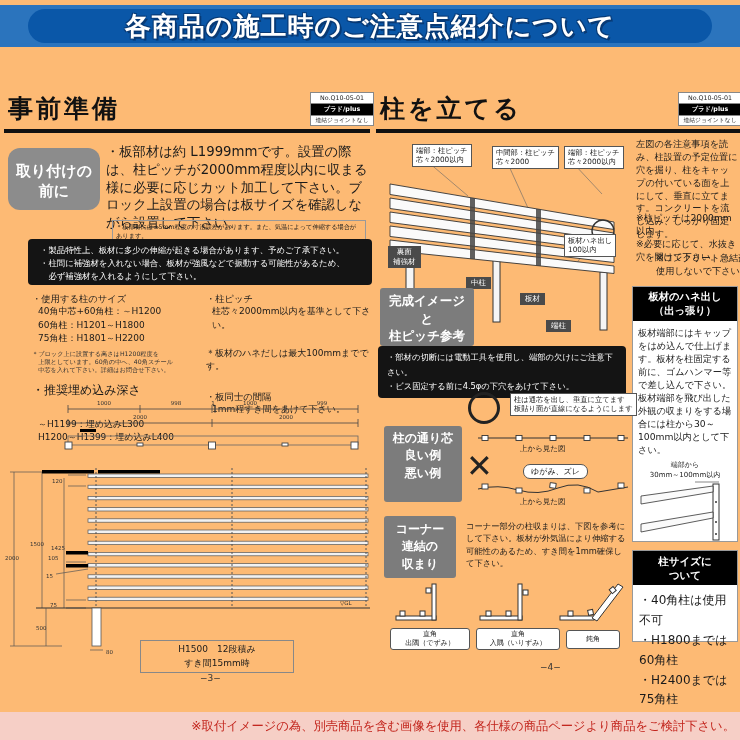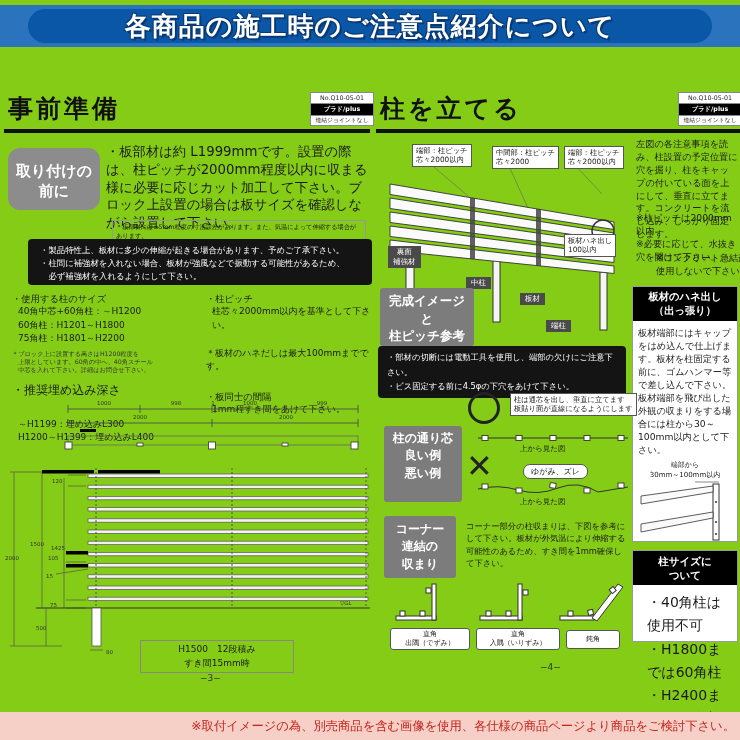--- a/index.html
+++ b/index.html
@@ -1,16 +1,16 @@
 <!DOCTYPE html>
 <html><head>
 <meta charset="utf-8">
 <style>
   html,body{margin:0;padding:0;background:#fff;}
-  .page{position:relative;width:740px;height:740px;background:#84cc16;overflow:hidden;
+  .page{position:relative;width:740px;height:740px;background:#fdba74;overflow:hidden;
         font-family:"DejaVu Sans",sans-serif;color:#1a1a1a;}
   .abs{position:absolute;}
   
   .hband{left:0;top:5px;width:740px;height:42px;background:#2b74bd;}
   .hpill{left:28px;top:9px;width:684px;height:34px;background:#0a57a8;border-radius:18px;
          display:flex;align-items:center;justify-content:center;}
   .htitle{color:#fff;font-weight:bold;font-size:26px;letter-spacing:1px;
           text-shadow:-1px -1px 0 #083a75,1px -1px 0 #083a75,-1px 1px 0 #083a75,2px 2px 0 #083a75;}
   
   .sect-h{font-size:25px;font-weight:bold;letter-spacing:3px;color:#111;}
@@ -59,21 +59,21 @@
   </div>
   <div class="abs" style="left:106px;top:143px;width:266px;font-size:13.3px;line-height:1.34;">・板部材は約 L1999mmです。設置の際は、柱ピッチが2000mm程度以内に収まる様に必要に応じカット加工して下さい。ブロック上設置の場合は板サイズを確認しながら設置して下さい。</div>
   <div class="abs" style="left:112px;top:220px;width:254px;border:1px solid #999;font-size:6.2px;padding:2px 3px;box-sizing:border-box;">＊板部材には±5mm程度の寸法誤差があります。また、気温によって伸縮する場合があります。</div>
 
   <div class="abs blackbox" style="left:28px;top:239px;width:344px;height:46px;font-size:8.4px;line-height:1.55;padding:5px 12px;box-sizing:border-box;">
     <div>・製品特性上、板材に多少の伸縮が起きる場合があります、予めご了承下さい。</div>
     <div>・柱間に補強材を入れない場合、板材が強風などで振動する可能性があるため、</div>
     <div>　必ず補強材を入れるようにして下さい。</div>
   </div>
 
-  <div class="abs smalltext" style="left:12px;top:292px;width:172px;">
+  <div class="abs smalltext" style="left:32px;top:292px;width:172px;">
     <div style="font-size:9.3px;">・使用する柱のサイズ</div>
     <div style="padding-left:6px;">40角中芯+60角柱：～H1200</div>
     <div style="padding-left:6px;">60角柱：H1201～H1800</div>
     <div style="padding-left:6px;">75角柱：H1801～H2200</div>
     <div class="tinynote" style="margin-top:5px;">
       <div>＊ブロック上に設置する高さはH1200程度を</div>
       <div>　上限としています。60角の中へ、40角スチール</div>
       <div>　中芯を入れて下さい。詳細はお問合せ下さい。</div>
     </div>
     <div style="margin-top:7px;font-size:12px;">・推奨埋め込み深さ</div>
@@ -369,21 +369,21 @@
     <div>入隅（いりずみ）</div>
   </div>
   <div class="abs callout" style="left:566px;top:630px;width:46px;text-align:center;font-size:7px;border-radius:3px;padding:4px 3px;">鈍角</div>
   <div class="abs pgnum" style="left:540px;top:662px;">−4−</div>
 
   <div class="abs" style="left:632px;top:550px;width:106px;height:92px;border:1px solid #999;box-sizing:border-box;background:#fff;">
     <div style="background:#000;color:#fff;font-weight:bold;font-size:10.5px;text-align:center;line-height:1.35;padding:3px 0;">
       <div>柱サイズに</div>
       <div>ついて</div>
     </div>
-    <div style="padding:6px 6px;font-size:14px;line-height:1.65;margin-left:8px;">
+    <div style="padding:6px 6px;font-size:12px;line-height:1.65;">
       <div>・40角柱は使用不可</div>
       <div>・H1800までは60角柱</div>
       <div>・H2400までは75角柱</div>
     </div>
   </div>
 
   <div class="abs" style="left:0;top:712px;width:740px;height:28px;background:#f6cfc6;">
     <div style="position:absolute;right:5px;top:0;height:28px;line-height:28px;color:#c2231b;font-weight:normal;font-size:12.3px;white-space:nowrap;">※取付イメージの為、別売商品を含む画像を使用、各仕様の商品ページより商品をご検討下さい。</div>
   </div>
 

